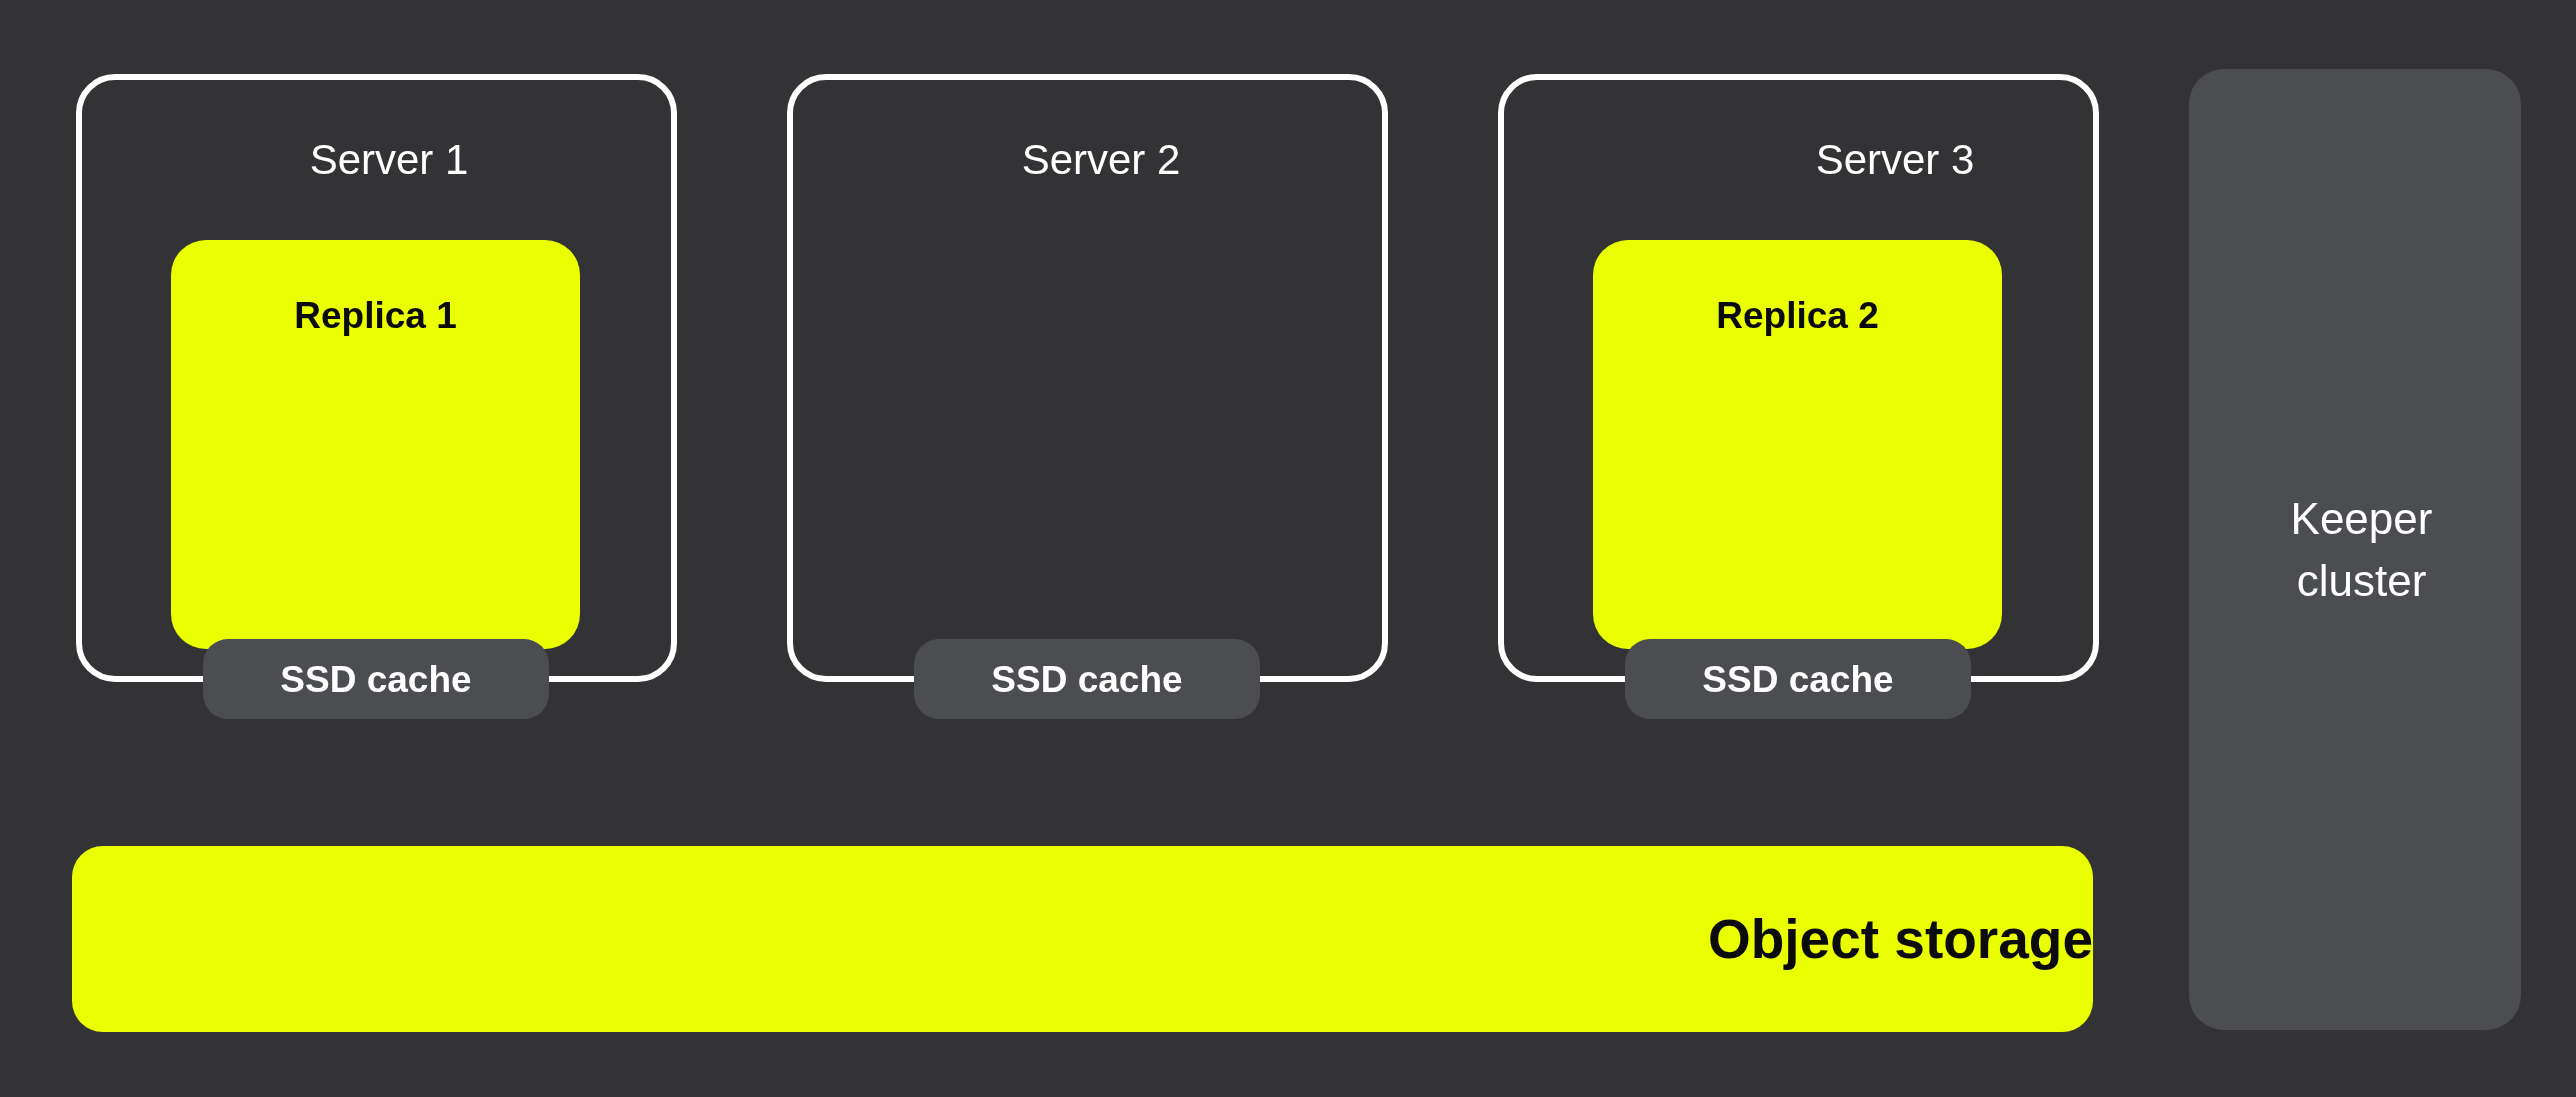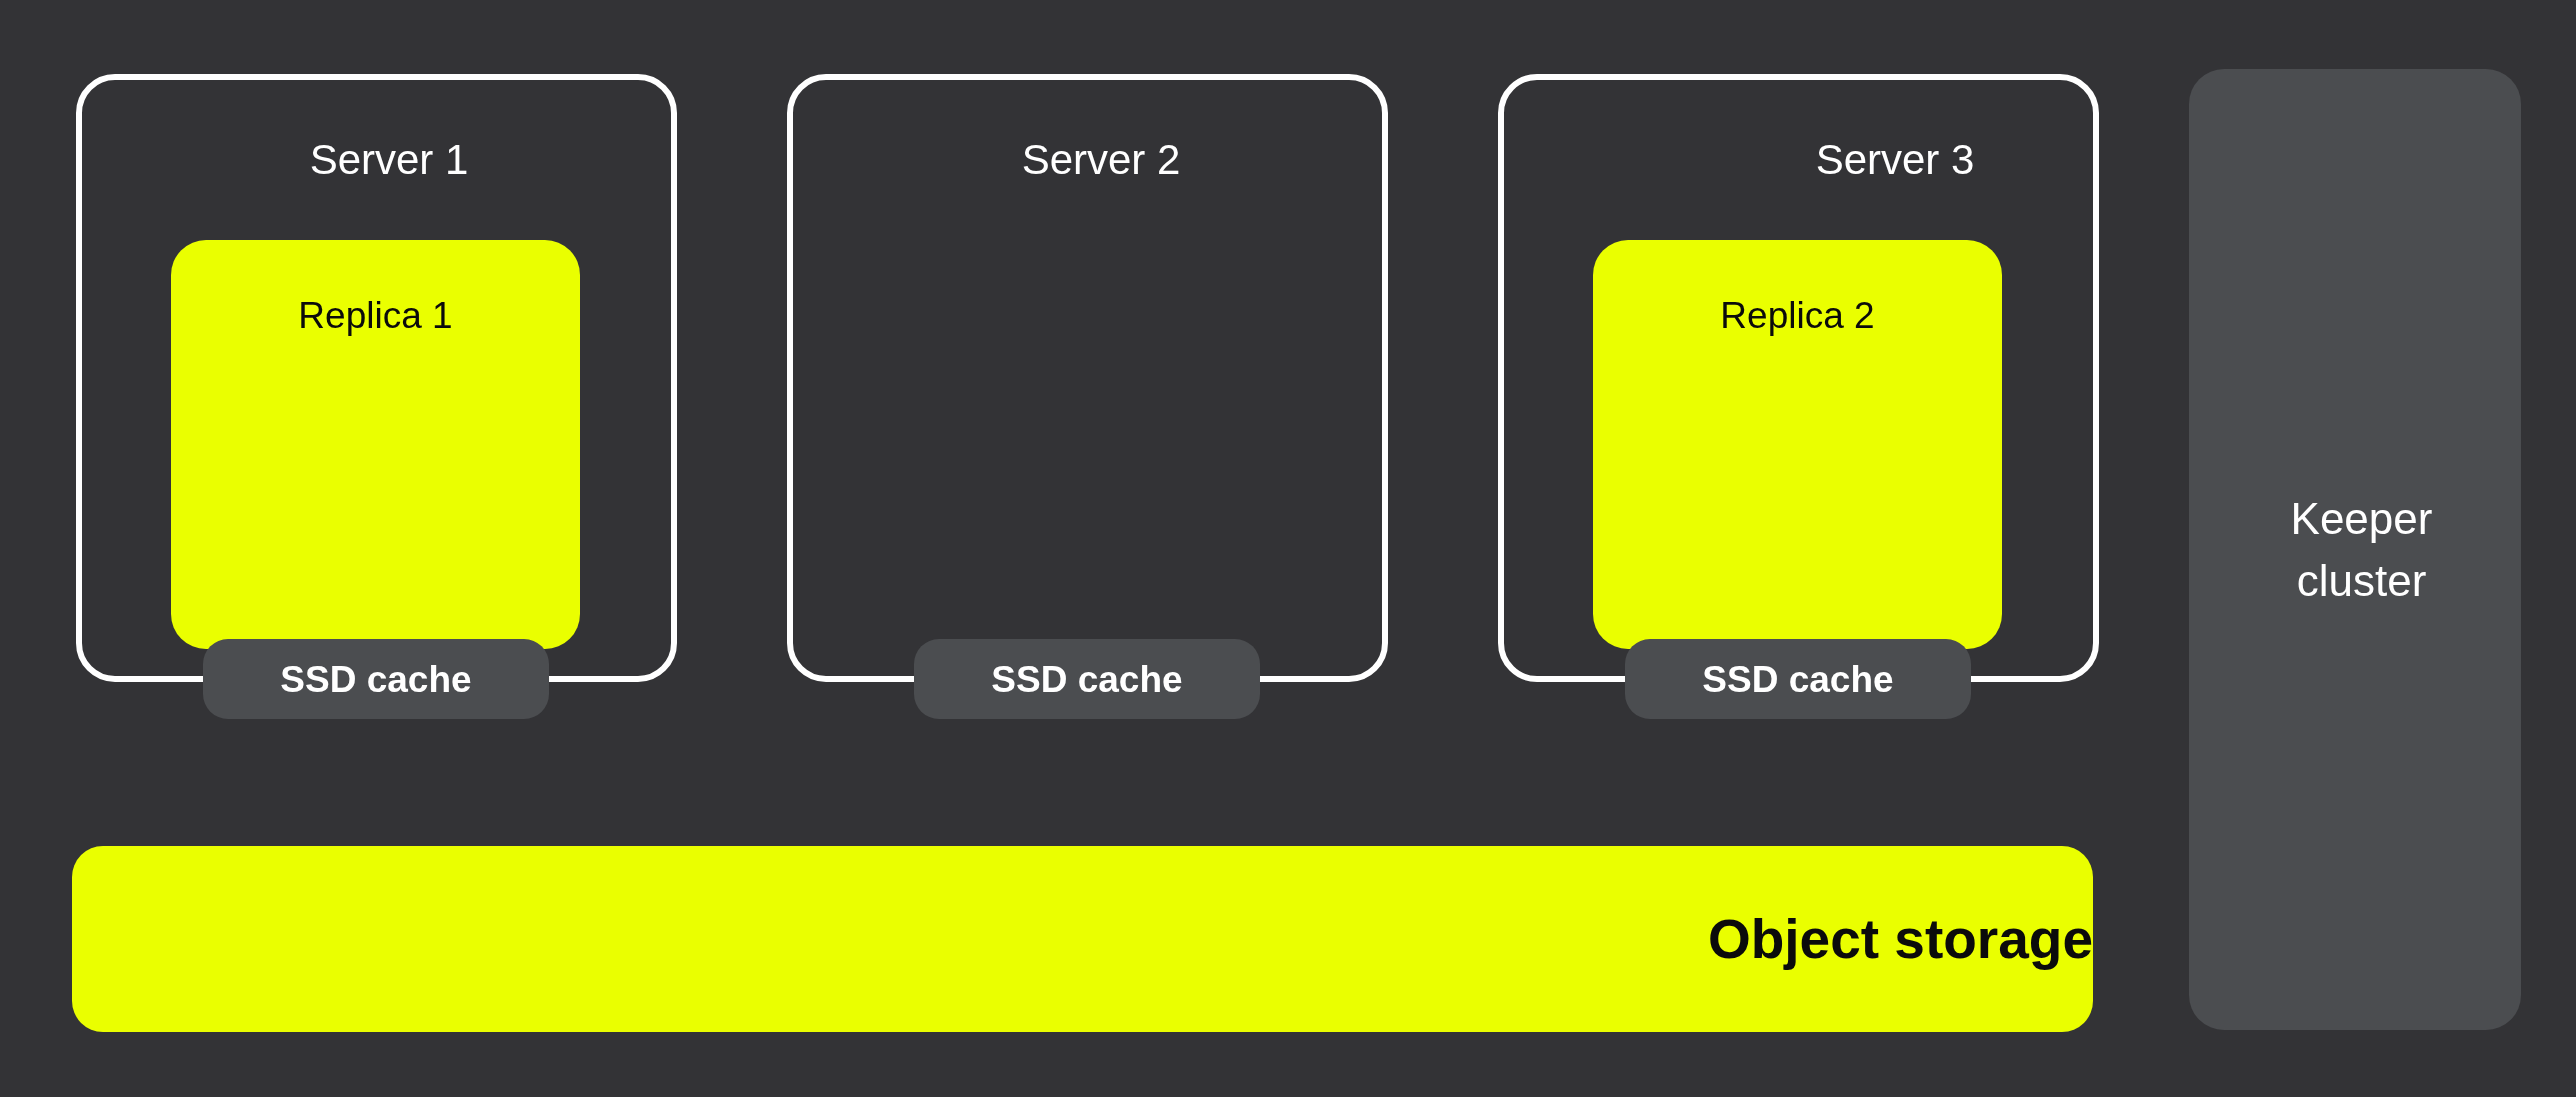--- a/index.html
+++ b/index.html
@@ -60,21 +60,21 @@
   }
   .replica-1 { left: 171px; }
   .replica-2 { left: 882px; }
   .replica-3 { left: 1593px; }
 
   .replica-label {
     width: 100%;
     text-align: center;
     margin-top: 57px;
     font-size: 37px;
-    font-weight: 400;
+    font-weight: 700;
     color: #0b0b0b;
     line-height: 1;
   }
 
   
   .ssd-box {
     position: absolute;
     top: 639px;
     width: 346px;
     height: 80px;

